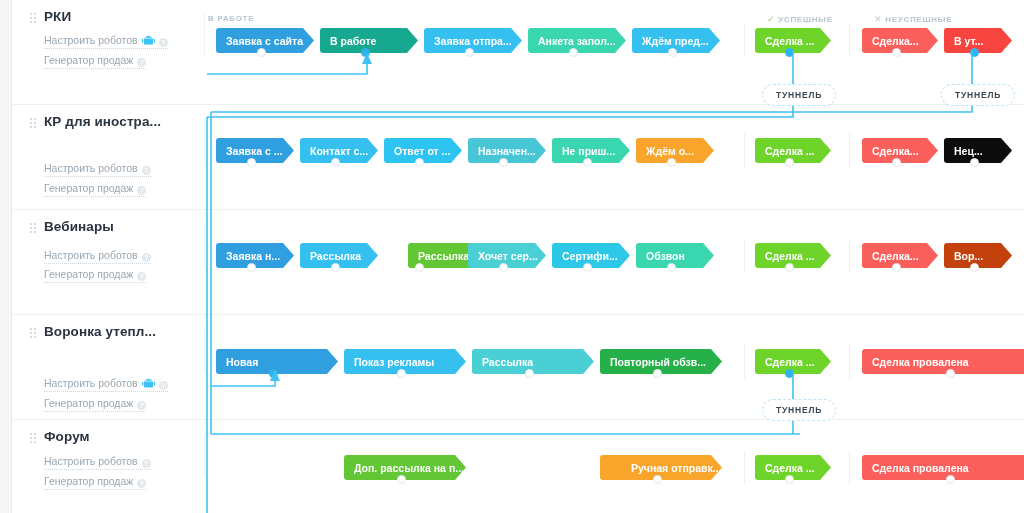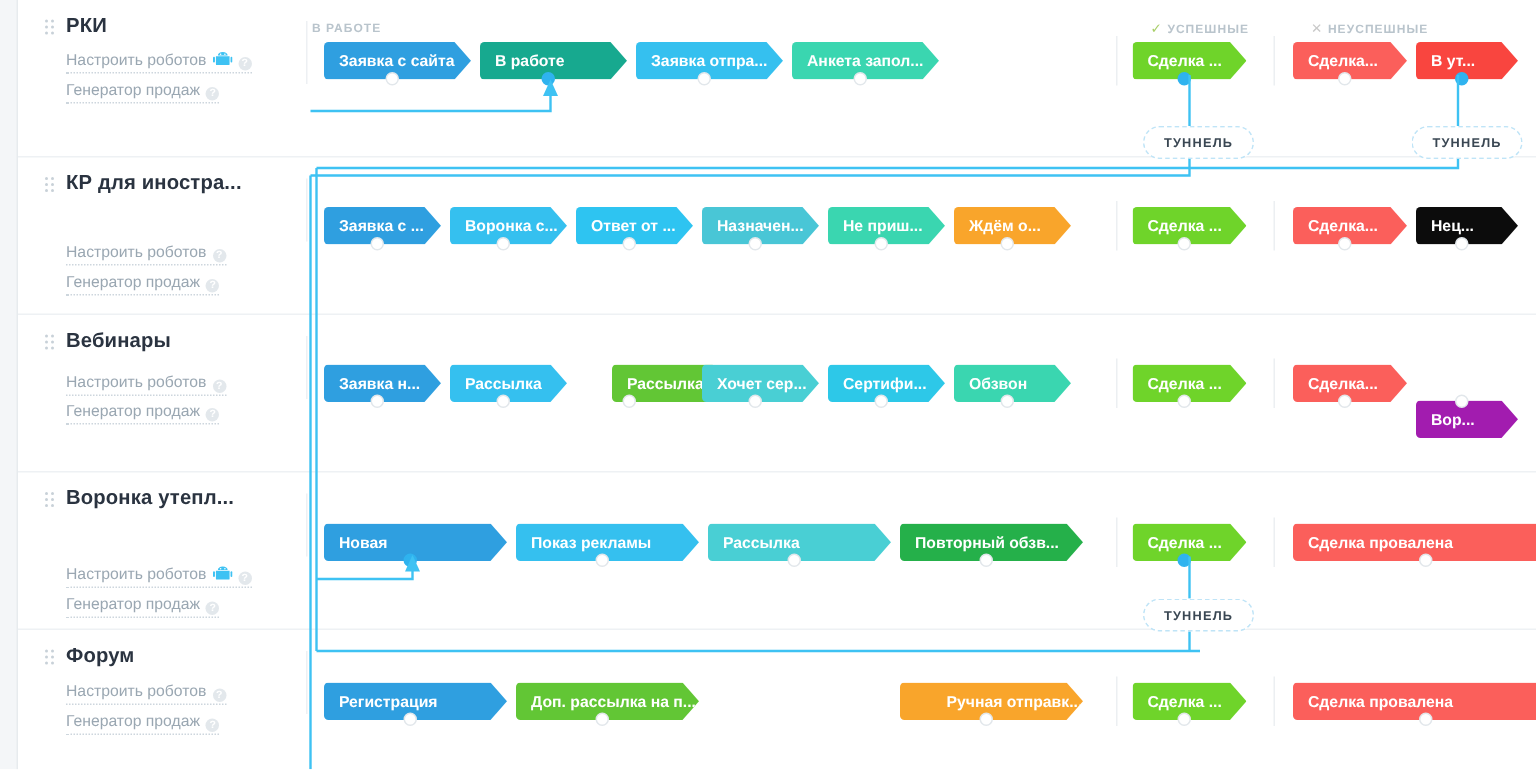--- a/index.html
+++ b/index.html
@@ -310,40 +310,44 @@
       <div class="stage-dot active"></div>
     </div>
     <div class="stage-wrap" style="left: 424px; top: 28px; width: 98px; height: 25px;">
       <div class="stage" style="width: 98px; background: rgb(53, 192, 239);">Заявка отпра...</div>
       <div class="stage-dot"></div>
     </div>
     <div class="stage-wrap" style="left: 528px; top: 28px; width: 98px; height: 25px;">
       <div class="stage" style="width: 98px; background: rgb(58, 214, 176);">Анкета запол...</div>
       <div class="stage-dot"></div>
     </div>
+    <div class="stage-wrap" style="left: 632px; top: 28px; width: 88px; height: 25px;">
+      <div class="stage" style="width: 88px; background: rgb(53, 192, 239);">Ждём пред...</div>
+      <div class="stage-dot"></div>
+    </div>
     <div class="stage-wrap" style="left: 755px; top: 28px; width: 76px; height: 25px;">
       <div class="stage" style="width: 76px; background: rgb(111, 212, 42);">Сделка ...</div>
       <div class="stage-dot active"></div>
     </div>
     <div class="stage-wrap" style="left: 862px; top: 28px; width: 76px; height: 25px;">
       <div class="stage" style="width: 76px; background: rgb(251, 95, 91);">Сделка...</div>
       <div class="stage-dot"></div>
     </div>
     <div class="stage-wrap" style="left: 944px; top: 28px; width: 68px; height: 25px;">
       <div class="stage" style="width: 68px; background: rgb(249, 69, 63);">В ут...</div>
       <div class="stage-dot active"></div>
     </div>
     <div class="col-sep" style="left: 744px; top: 24px; height: 33px;"></div>
     <div class="col-sep" style="left: 849px; top: 24px; height: 33px;"></div>
     <div class="stage-wrap" style="left: 216px; top: 138px; width: 78px; height: 25px;">
       <div class="stage" style="width: 78px; background: rgb(47, 159, 224);">Заявка с ...</div>
       <div class="stage-dot"></div>
     </div>
     <div class="stage-wrap" style="left: 300px; top: 138px; width: 78px; height: 25px;">
-      <div class="stage" style="width: 78px; background: rgb(53, 192, 239);">Воронка с...</div>
+      <div class="stage" style="width: 78px; background: rgb(53, 192, 239);">Контакт с...</div>
       <div class="stage-dot"></div>
     </div>
     <div class="stage-wrap" style="left: 384px; top: 138px; width: 78px; height: 25px;">
       <div class="stage" style="width: 78px; background: rgb(46, 196, 241);">Ответ от ...</div>
       <div class="stage-dot"></div>
     </div>
     <div class="stage-wrap" style="left: 468px; top: 138px; width: 78px; height: 25px;">
       <div class="stage" style="width: 78px; background: rgb(73, 198, 214);">Назначен...</div>
       <div class="stage-dot"></div>
     </div>
@@ -395,21 +399,21 @@
     </div>
     <div class="stage-wrap" style="left: 755px; top: 243px; width: 76px; height: 25px;">
       <div class="stage" style="width: 76px; background: rgb(111, 212, 42);">Сделка ...</div>
       <div class="stage-dot"></div>
     </div>
     <div class="stage-wrap" style="left: 862px; top: 243px; width: 76px; height: 25px;">
       <div class="stage" style="width: 76px; background: rgb(251, 95, 91);">Сделка...</div>
       <div class="stage-dot"></div>
     </div>
     <div class="stage-wrap" style="left: 944px; top: 243px; width: 68px; height: 25px;">
-      <div class="stage" style="width: 68px; background: #a21caf; margin-top: 24px;">Вор...</div>
+      <div class="stage" style="width: 68px; background: #c2410c;">Вор...</div>
       <div class="stage-dot"></div>
     </div>
     <div class="col-sep" style="left: 744px; top: 239px; height: 33px;"></div>
     <div class="col-sep" style="left: 849px; top: 239px; height: 33px;"></div>
     <div class="stage-wrap" style="left: 216px; top: 349px; width: 122px; height: 25px;">
       <div class="stage" style="width: 122px; background: rgb(47, 159, 224);">Новая</div>
       <div class="stage-dot active"></div>
     </div>
     <div class="stage-wrap" style="left: 344px; top: 349px; width: 122px; height: 25px;">
       <div class="stage" style="width: 122px; background: rgb(53, 192, 239);">Показ рекламы</div>
@@ -426,24 +430,20 @@
     <div class="stage-wrap" style="left: 755px; top: 349px; width: 76px; height: 25px;">
       <div class="stage" style="width: 76px; background: rgb(111, 212, 42);">Сделка ...</div>
       <div class="stage-dot active"></div>
     </div>
     <div class="stage-wrap" style="left: 862px; top: 349px; width: 184px; height: 25px;">
       <div class="stage" style="width: 184px; background: rgb(251, 95, 91);">Сделка провалена</div>
       <div class="stage-dot"></div>
     </div>
     <div class="col-sep" style="left: 744px; top: 345px; height: 33px;"></div>
     <div class="col-sep" style="left: 849px; top: 345px; height: 33px;"></div>
-    <div class="stage-wrap" style="left: 216px; top: 455px; width: 122px; height: 25px;">
-      <div class="stage" style="width: 122px; background: rgb(47, 159, 224);">Регистрация</div>
-      <div class="stage-dot"></div>
-    </div>
     <div class="stage-wrap" style="left: 344px; top: 455px; width: 122px; height: 25px;">
       <div class="stage" style="width: 122px; background: rgb(98, 198, 53);">Доп. рассылка на п...</div>
       <div class="stage-dot"></div>
     </div>
     <div class="stage-wrap" style="left: 600px; top: 455px; width: 122px; height: 25px;">
       <div class="stage" style="width: 122px; background: rgb(249, 165, 43); padding-left: 31px;">Ручная отправк...</div>
       <div class="stage-dot"></div>
     </div>
     <div class="stage-wrap" style="left: 755px; top: 455px; width: 76px; height: 25px;">
       <div class="stage" style="width: 76px; background: rgb(111, 212, 42);">Сделка ...</div>

